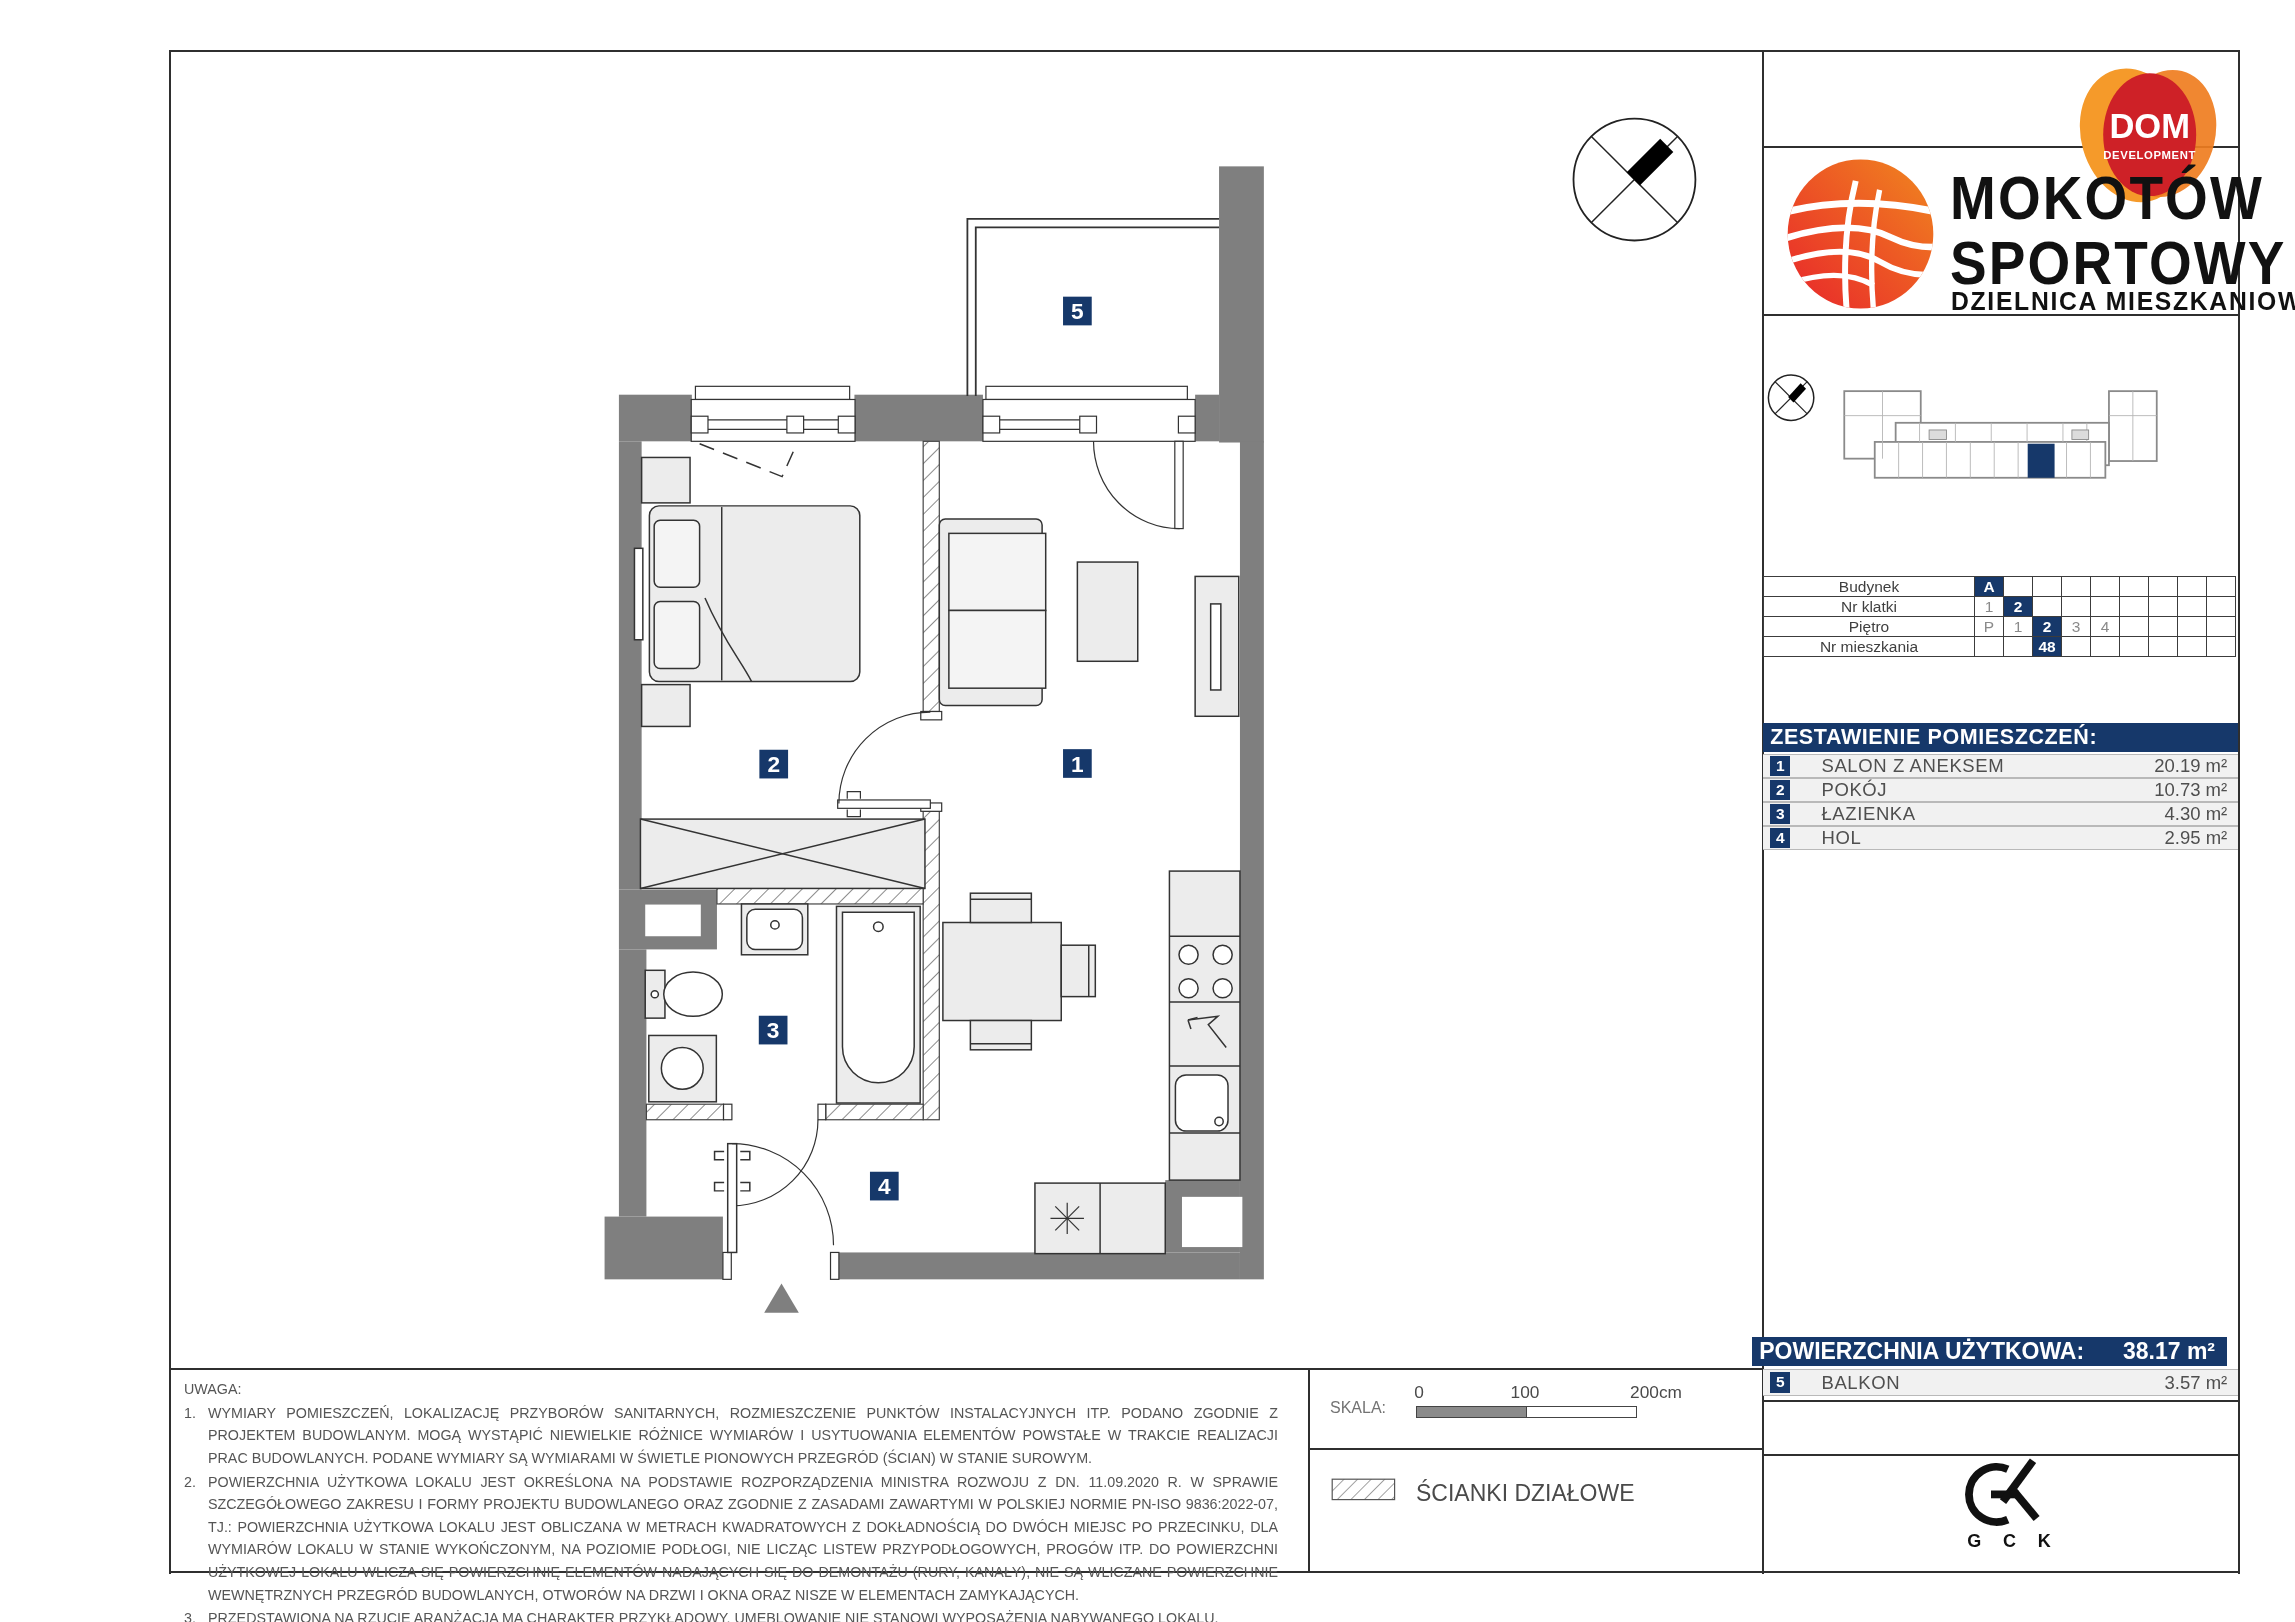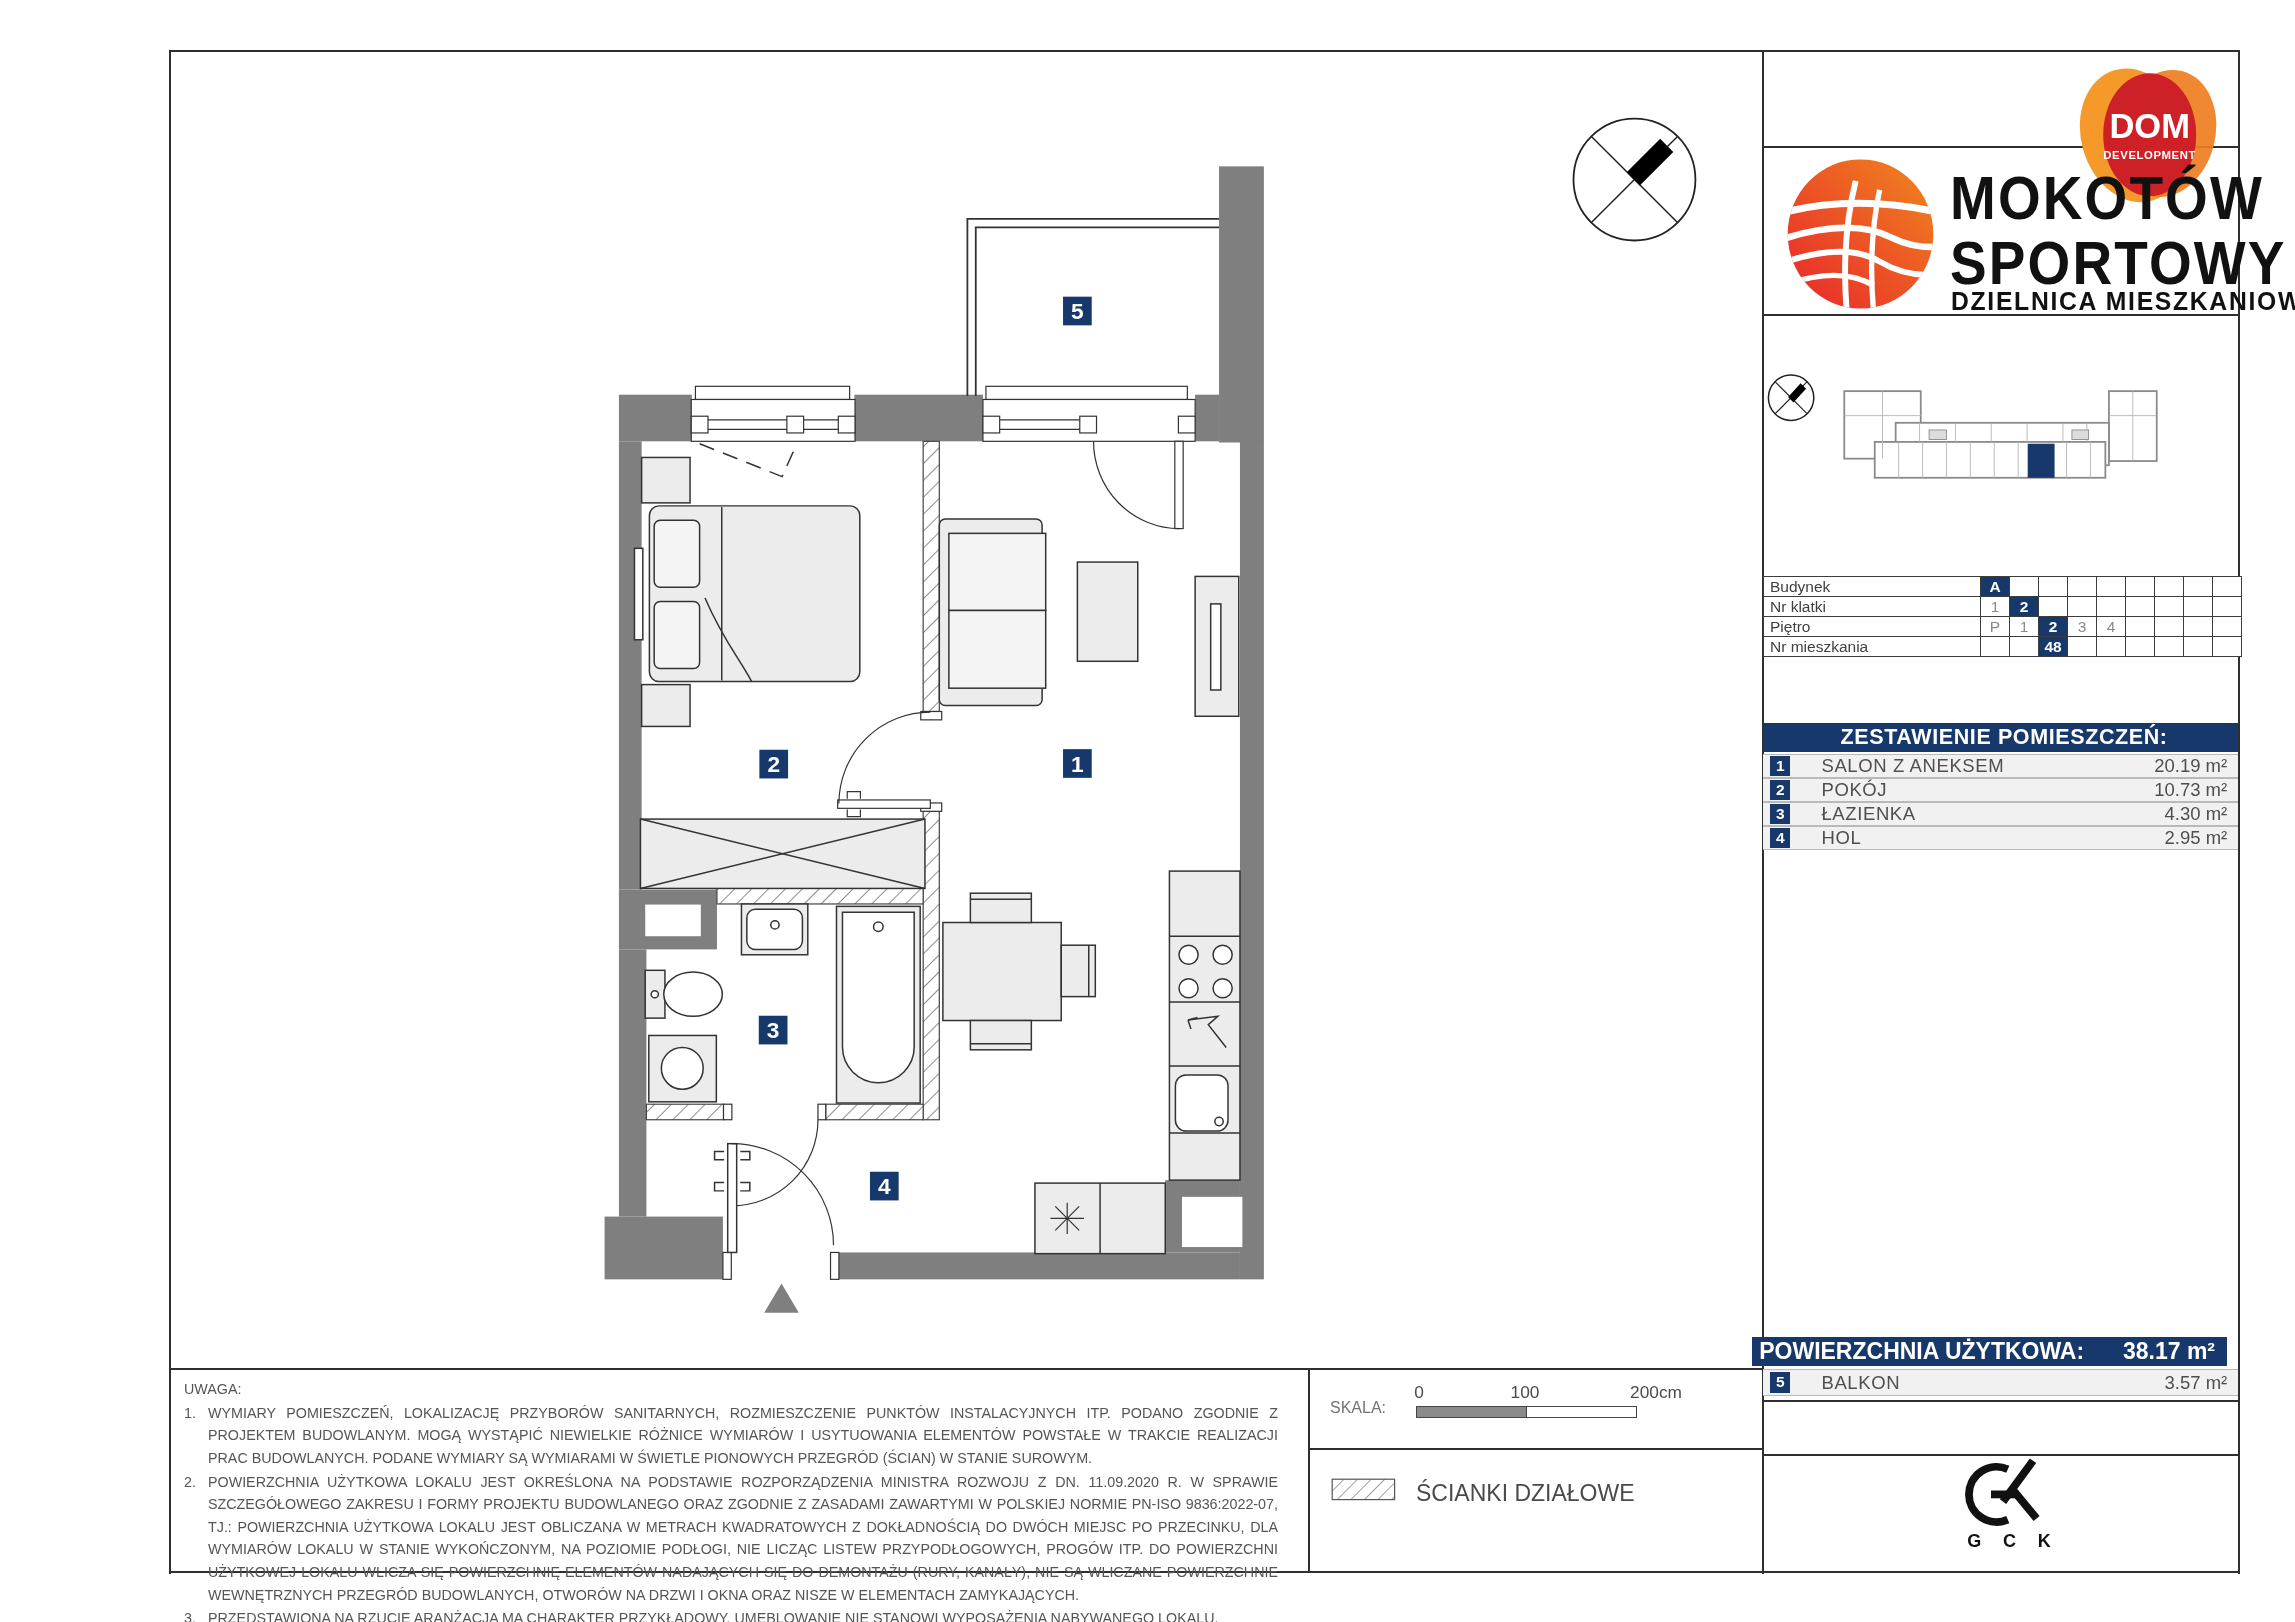--- a/index.html
+++ b/index.html
@@ -10,25 +10,25 @@
   
   .addr{font-size:20px;font-weight:bold;color:#565656;line-height:23px;}
   .brand1{font-size:61px;font-weight:bold;color:#111;letter-spacing:2.4px;
           transform:scaleX(.9);transform-origin:left top;white-space:nowrap;}
   .brand2{font-size:26px;font-weight:bold;color:#111;letter-spacing:1.8px;
           transform:scaleX(.95);transform-origin:left top;white-space:nowrap;}
   
   table.loc{border-collapse:collapse;}
   table.loc td{border:1.2px solid #3c3c3c;height:19px;font-size:15.5px;color:#3f3f3f;
                background:#fff;padding:0;}
-  table.loc td.lab{width:210px;text-align:left;padding-left:6px;}
+  table.loc td.lab{width:210px;text-align:center;}
   table.loc td.c{width:28px;text-align:center;color:#8a8a8a;}
   table.loc td.hl{background:#16386a;color:#fff;font-weight:bold;}
   
-  .navybar{background:#16386a;color:#fff;display:flex;align-items:center;justify-content:center;}
+  .navybar{background:#16386a;color:#fff;display:flex;align-items:center;}
   .roomrow{background:#f1f1f1;border-top:0.6px solid #b9b9b9;border-bottom:0.6px solid #b9b9b9;
            display:flex;align-items:center;}
   .badge{width:20.3px;height:20.3px;background:#16386a;color:#fff;font-weight:bold;
          font-size:15.5px;display:flex;align-items:center;justify-content:center;margin-left:7.2px;}
   .rname{font-size:18.5px;color:#4f4f4f;margin-left:31px;letter-spacing:0.6px;}
   .rarea{font-size:18.5px;color:#4f4f4f;margin-left:auto;margin-right:10.8px;}
   
   .notes{font-size:14.3px;color:#555;line-height:1.58;text-align:justify;}
   .nitem{position:relative;padding-left:24px;margin-top:1.2px;}
   .nnum{position:absolute;left:0;top:0;}

